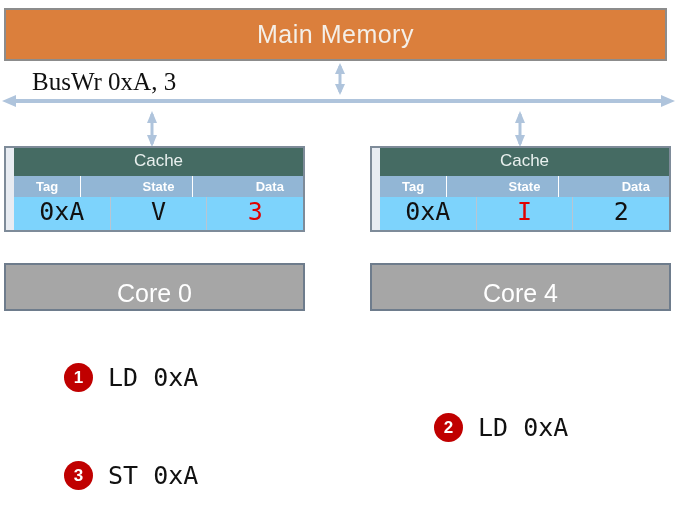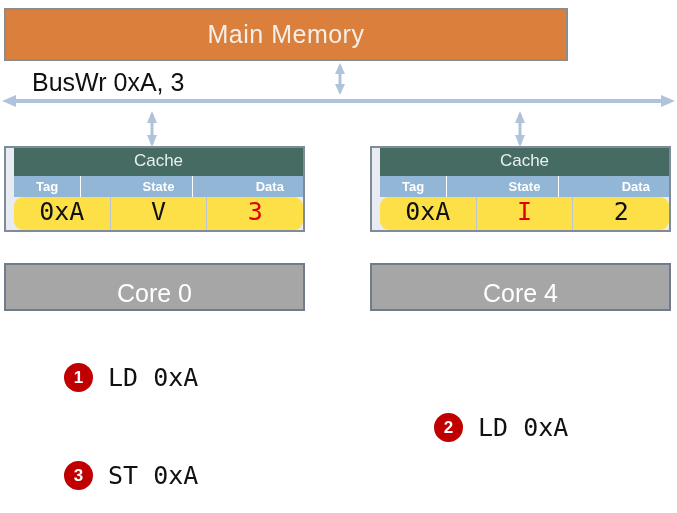--- a/index.html
+++ b/index.html
@@ -14,21 +14,21 @@
     overflow: hidden;
     font-family: "Liberation Sans", sans-serif;
     background: #ffffff;
   }
 
   
   #main-memory {
     position: absolute;
     left: 4px;
     top: 8px;
-    width: 564px;
+    width: 663px;
     height: 53px;
     box-sizing: border-box;
     background: #DB7F3C;
     border: 2px solid #8C8C8C;
     display: flex;
     align-items: center;
     justify-content: center;
   }
   #main-memory .label {
     color: #F4EFE8;
@@ -42,21 +42,21 @@
     position: absolute;
     left: 0px;
     top: 92px;
     width: 677px;
     height: 18px;
   }
   #bus-label {
     position: absolute;
     left: 32px;
     top: 68px;
-    font-family: Liberation Sans, sans-serif;
+    font-family: Liberation Serif, serif;
     font-size: 25px;
     color: #111111;
     white-space: pre;
     letter-spacing: 0px;
   }
 
   .connector {
     position: absolute;
   }
 
@@ -92,22 +92,21 @@
     font-size: 13px;
     font-weight: bold;
     padding: 3px 0 3px 0;
     border-right: 1px solid #FFFFFF;
     box-sizing: border-box;
   }
   .cache-head div:last-child { border-right: none; }
 
   .cache-row {
     display: flex;
-    background: #fde047;
-    border-radius: 9px;
+    background: #7dd3fc;
   }
   .cache-row div {
     flex: 1;
     text-align: center;
     font-family: "DejaVu Sans Mono", "Liberation Mono", monospace;
     font-size: 25px;
     color: #111111;
     padding: 1px 0 4px 0;
     border-right: 1px solid #B9C5D2;
     box-sizing: border-box;

